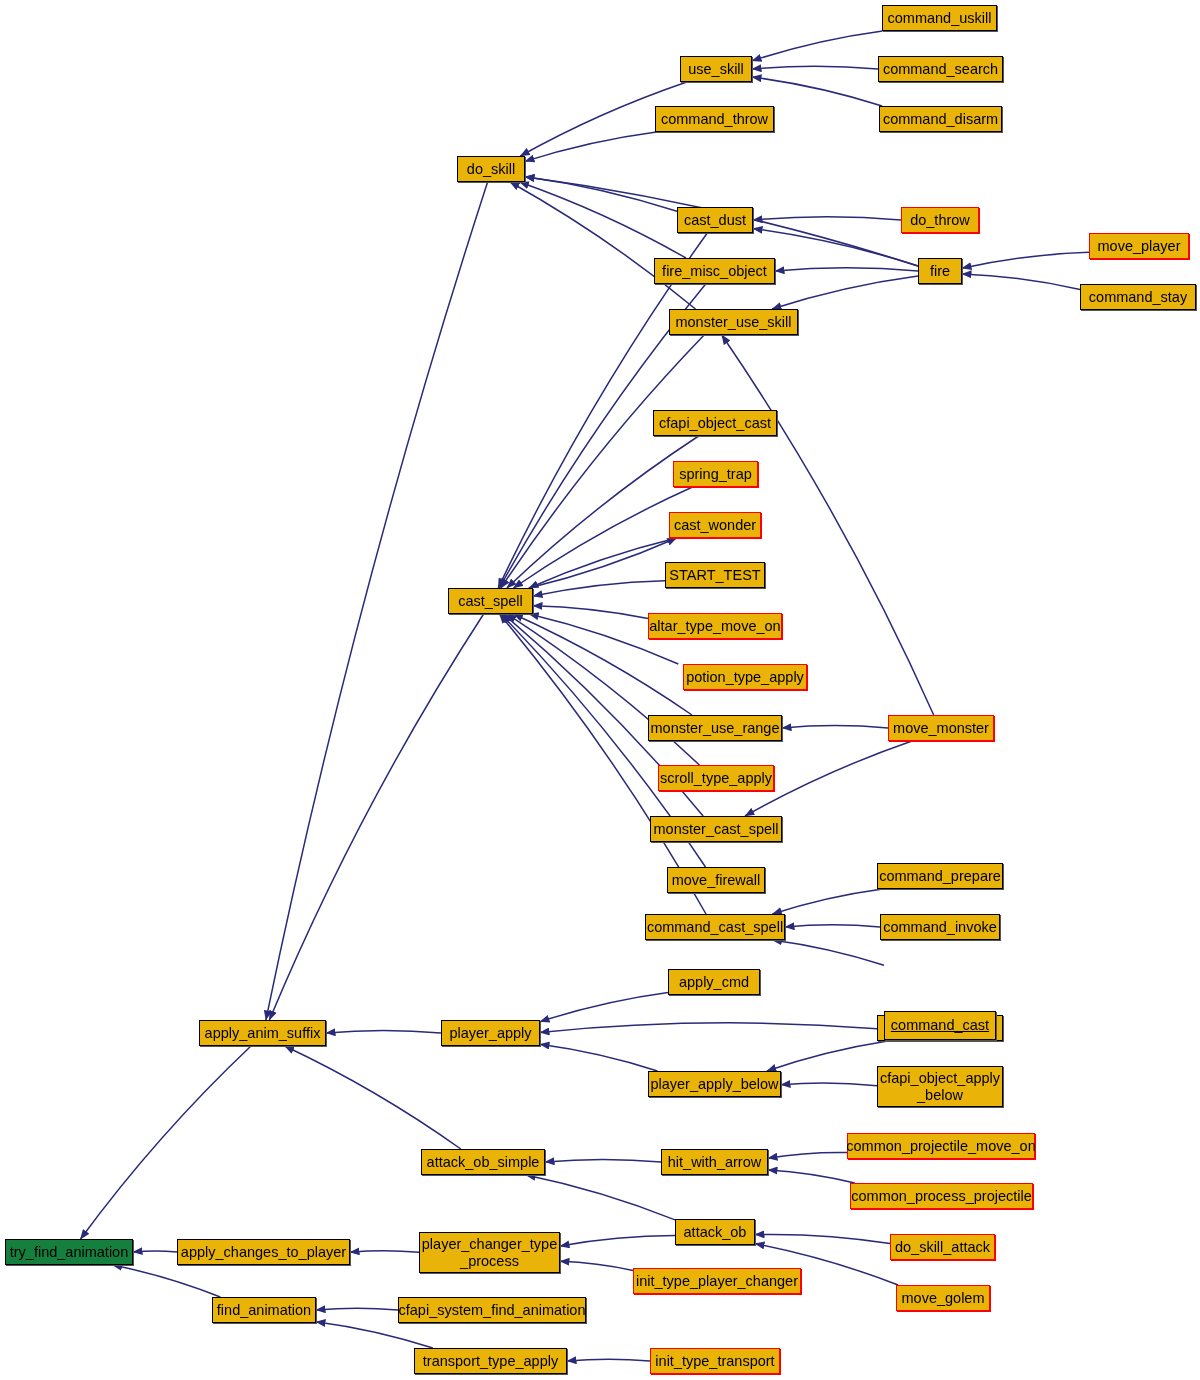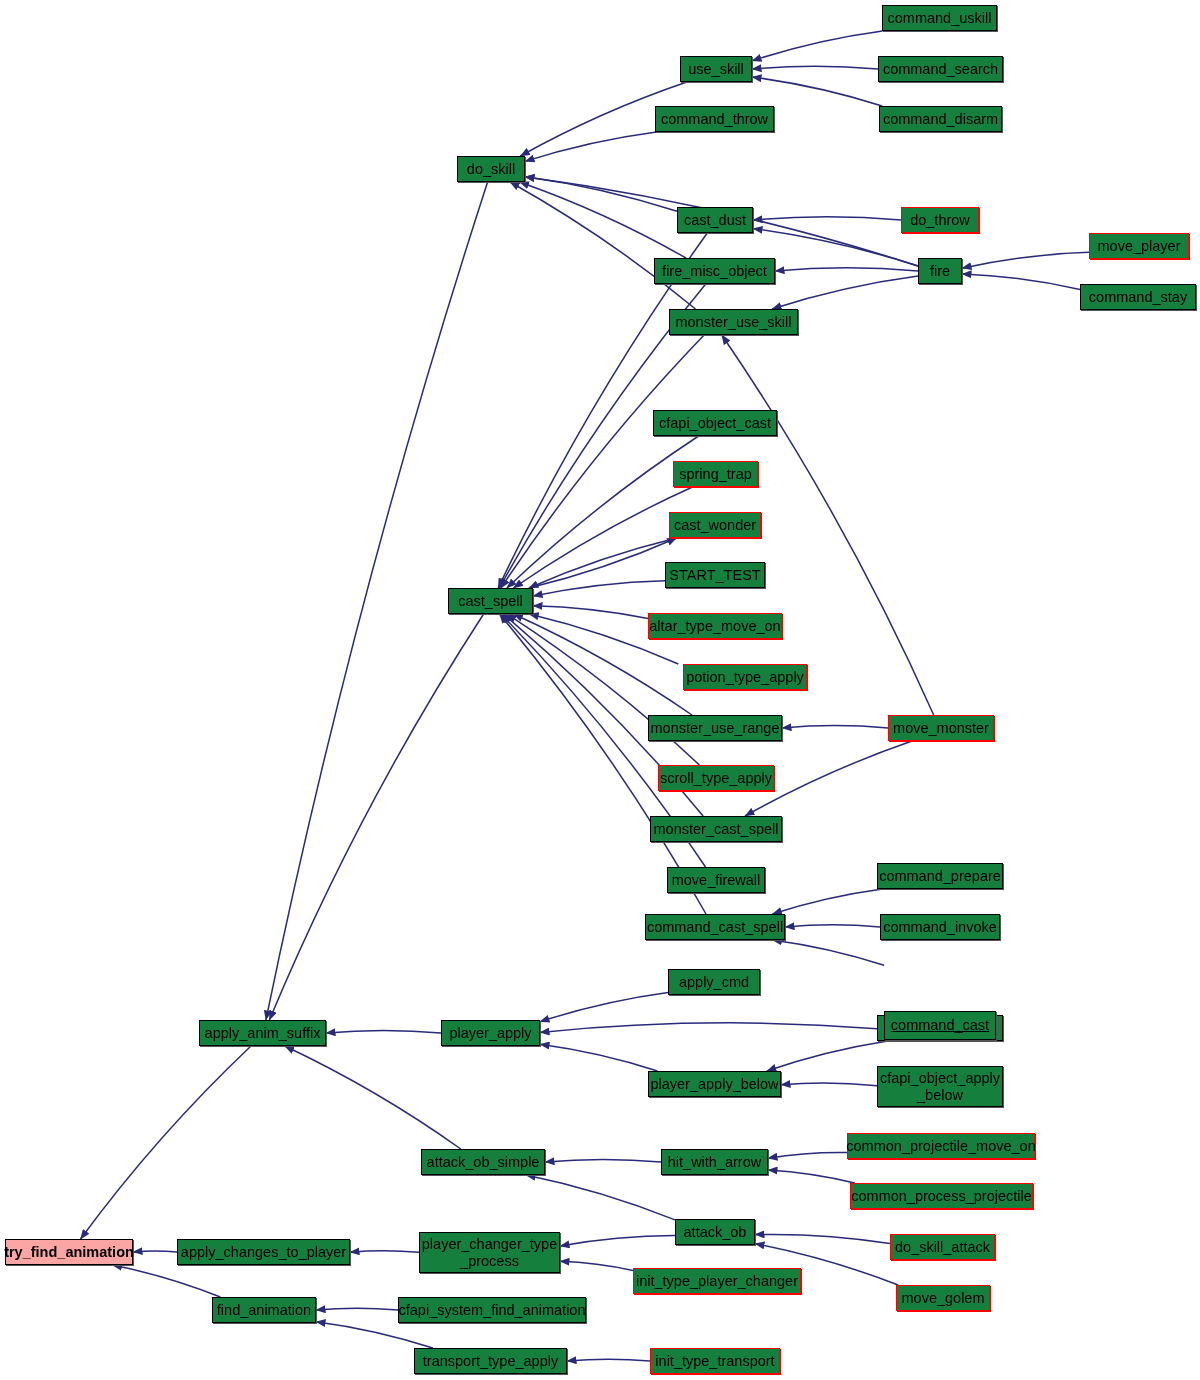--- a/index.html
+++ b/index.html
@@ -9,29 +9,29 @@
   .node{
     position:absolute;
     box-sizing:border-box;
     display:flex;
     align-items:center;
     justify-content:center;
     text-align:center;
     font-size:14.5px;
     line-height:1.12;
     color:#000000;
-    background:#15803d;
+    background:#eab308;
     border:1px solid #000000;
     box-shadow:1px 1px 0 0 #555555;
     white-space:pre-line;
     letter-spacing:0px;
     z-index:5;
   }
   .node.red{border-color:#ff0000;box-shadow:1px 1px 0 0 #ff0000;}
-  .node.current{background:#fca5a5;font-weight:bold;}
+  .node.current{background:#15803d;}
 </style>
 </head>
 <body>
 
 <div id="canvas">
   <svg id="edges" viewBox="0 0 1200 1380" xmlns="http://www.w3.org/2000/svg">
     <defs>
       <marker id="ah" markerWidth="10" markerHeight="8" refX="9.5" refY="4" orient="auto" markerUnits="userSpaceOnUse">
         <path d="M0,0 L10,4 L0,8 z" fill="#2a2a7a"></path>
       </marker>

